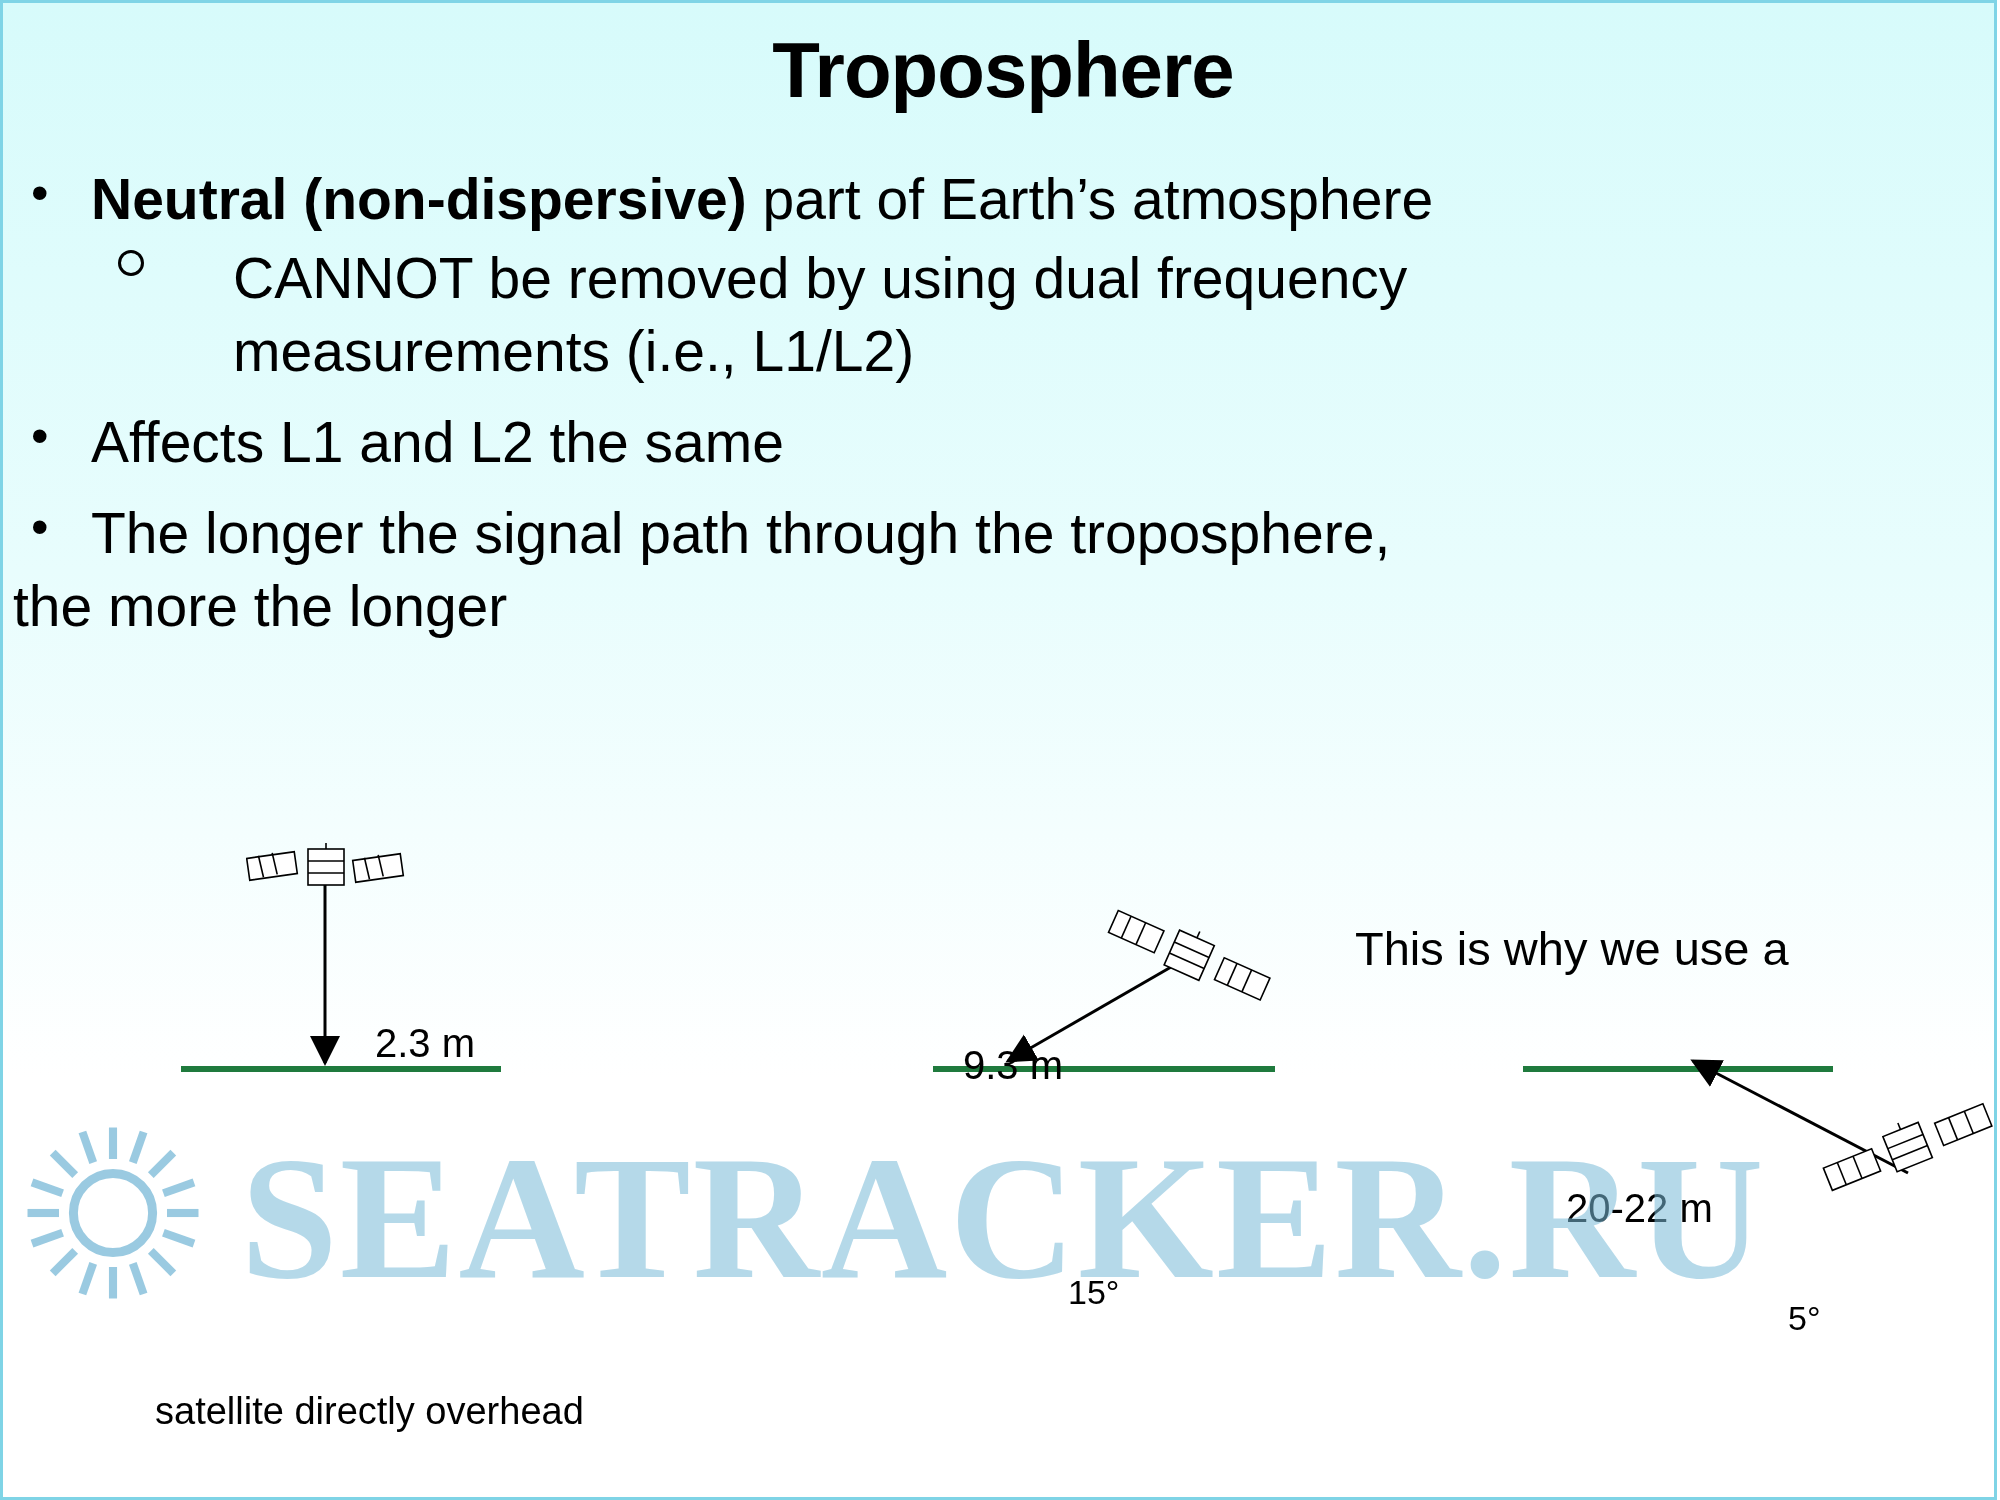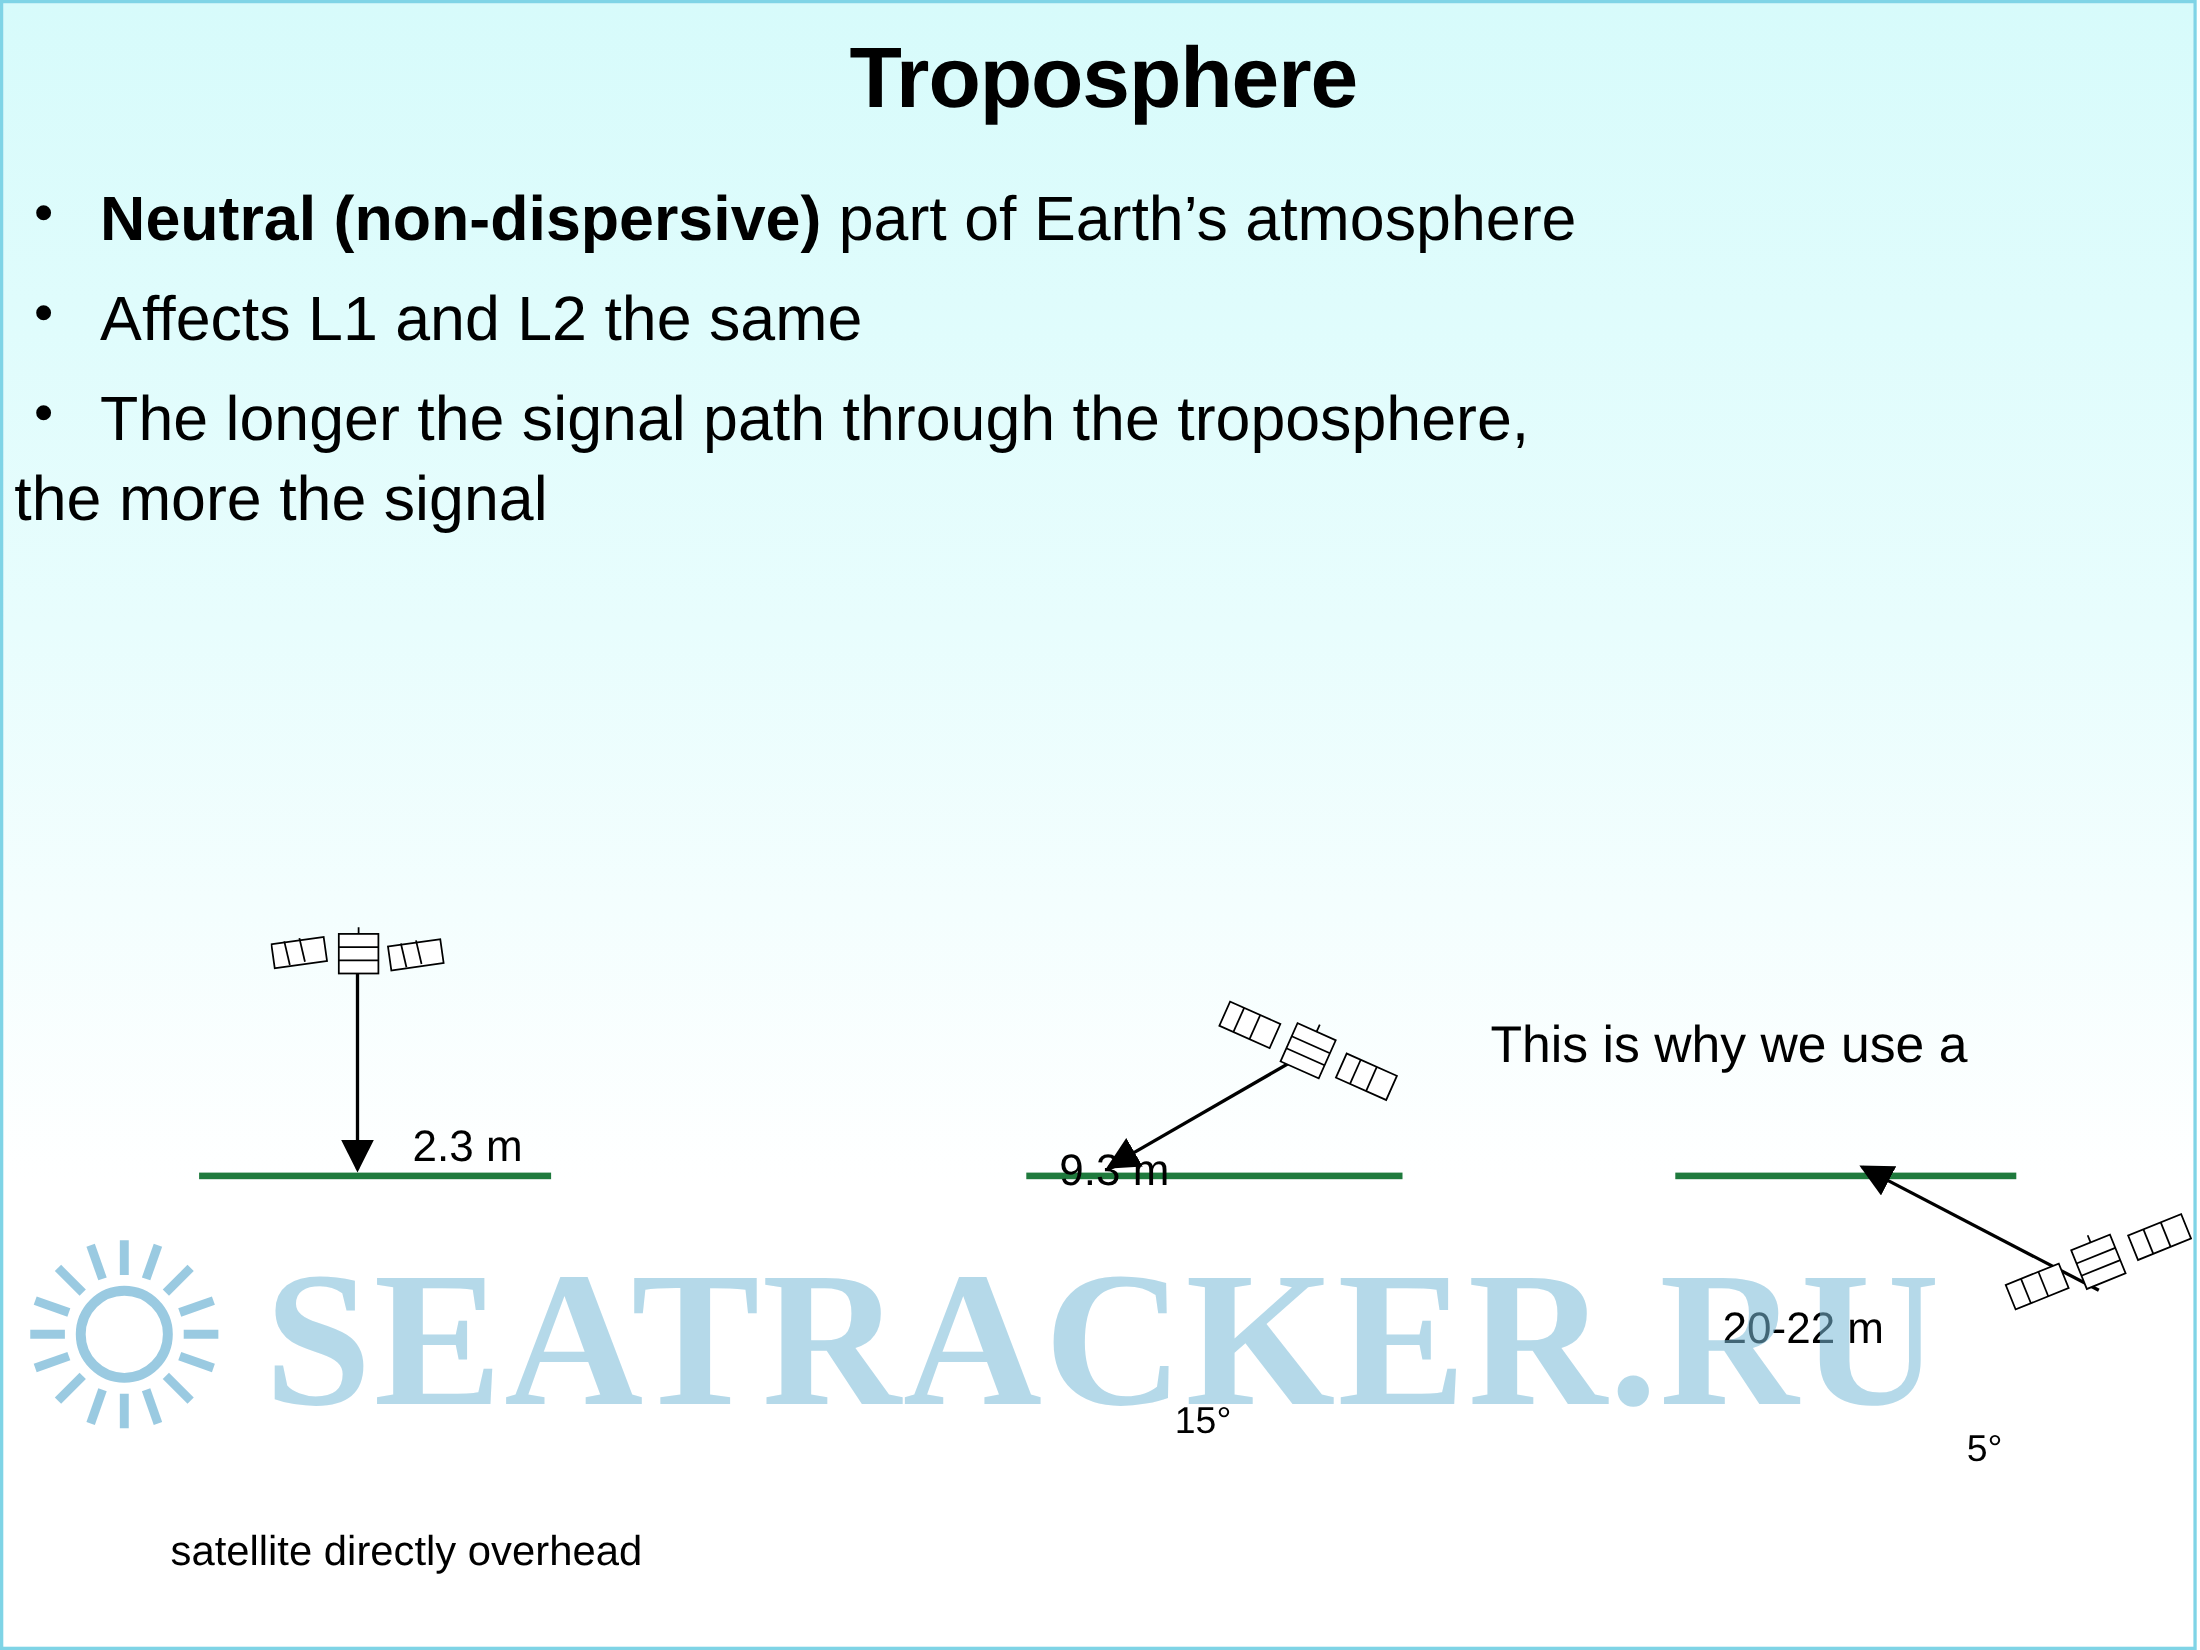--- a/index.html
+++ b/index.html
@@ -141,30 +141,35 @@
 
   <div class="title">Troposphere</div>
 
   <div class="bullets">
 
     <div class="b1">
       <span class="dot">•</span>
       <b>Neutral (non-dispersive)</b><span> part of Earth’s atmosphere</span>
     </div>
 
+    <div class="b2">
+      <span class="circ"></span>
+      <div class="nowrapline">CANNOT be removed by using dual frequency</div>
+      <div class="nowrapline">measurements (i.e., L1/L2)</div>
+    </div>
 
     <div class="b1" style="margin-top:18px;">
       <span class="dot">•</span>
       <span>Affects L1 and L2 the same</span>
     </div>
 
     <div class="b1" style="margin-top:18px; padding-left:78px;">
       <span class="dot">•</span>
       <div class="nowrapline">The longer the signal path through the troposphere,</div>
-      <div class="nowrapline" style="margin-left:-78px;">the more the signal</div>
+      <div class="nowrapline" style="margin-left:-78px;">the more the longer</div>
     </div>
 
   </div>
 
   <div class="ground g1"></div>
   <div class="ground g2"></div>
   <div class="ground g3"></div>
 
   <svg class="arrowsvg" viewBox="0 0 2000 1500">
     <defs>

